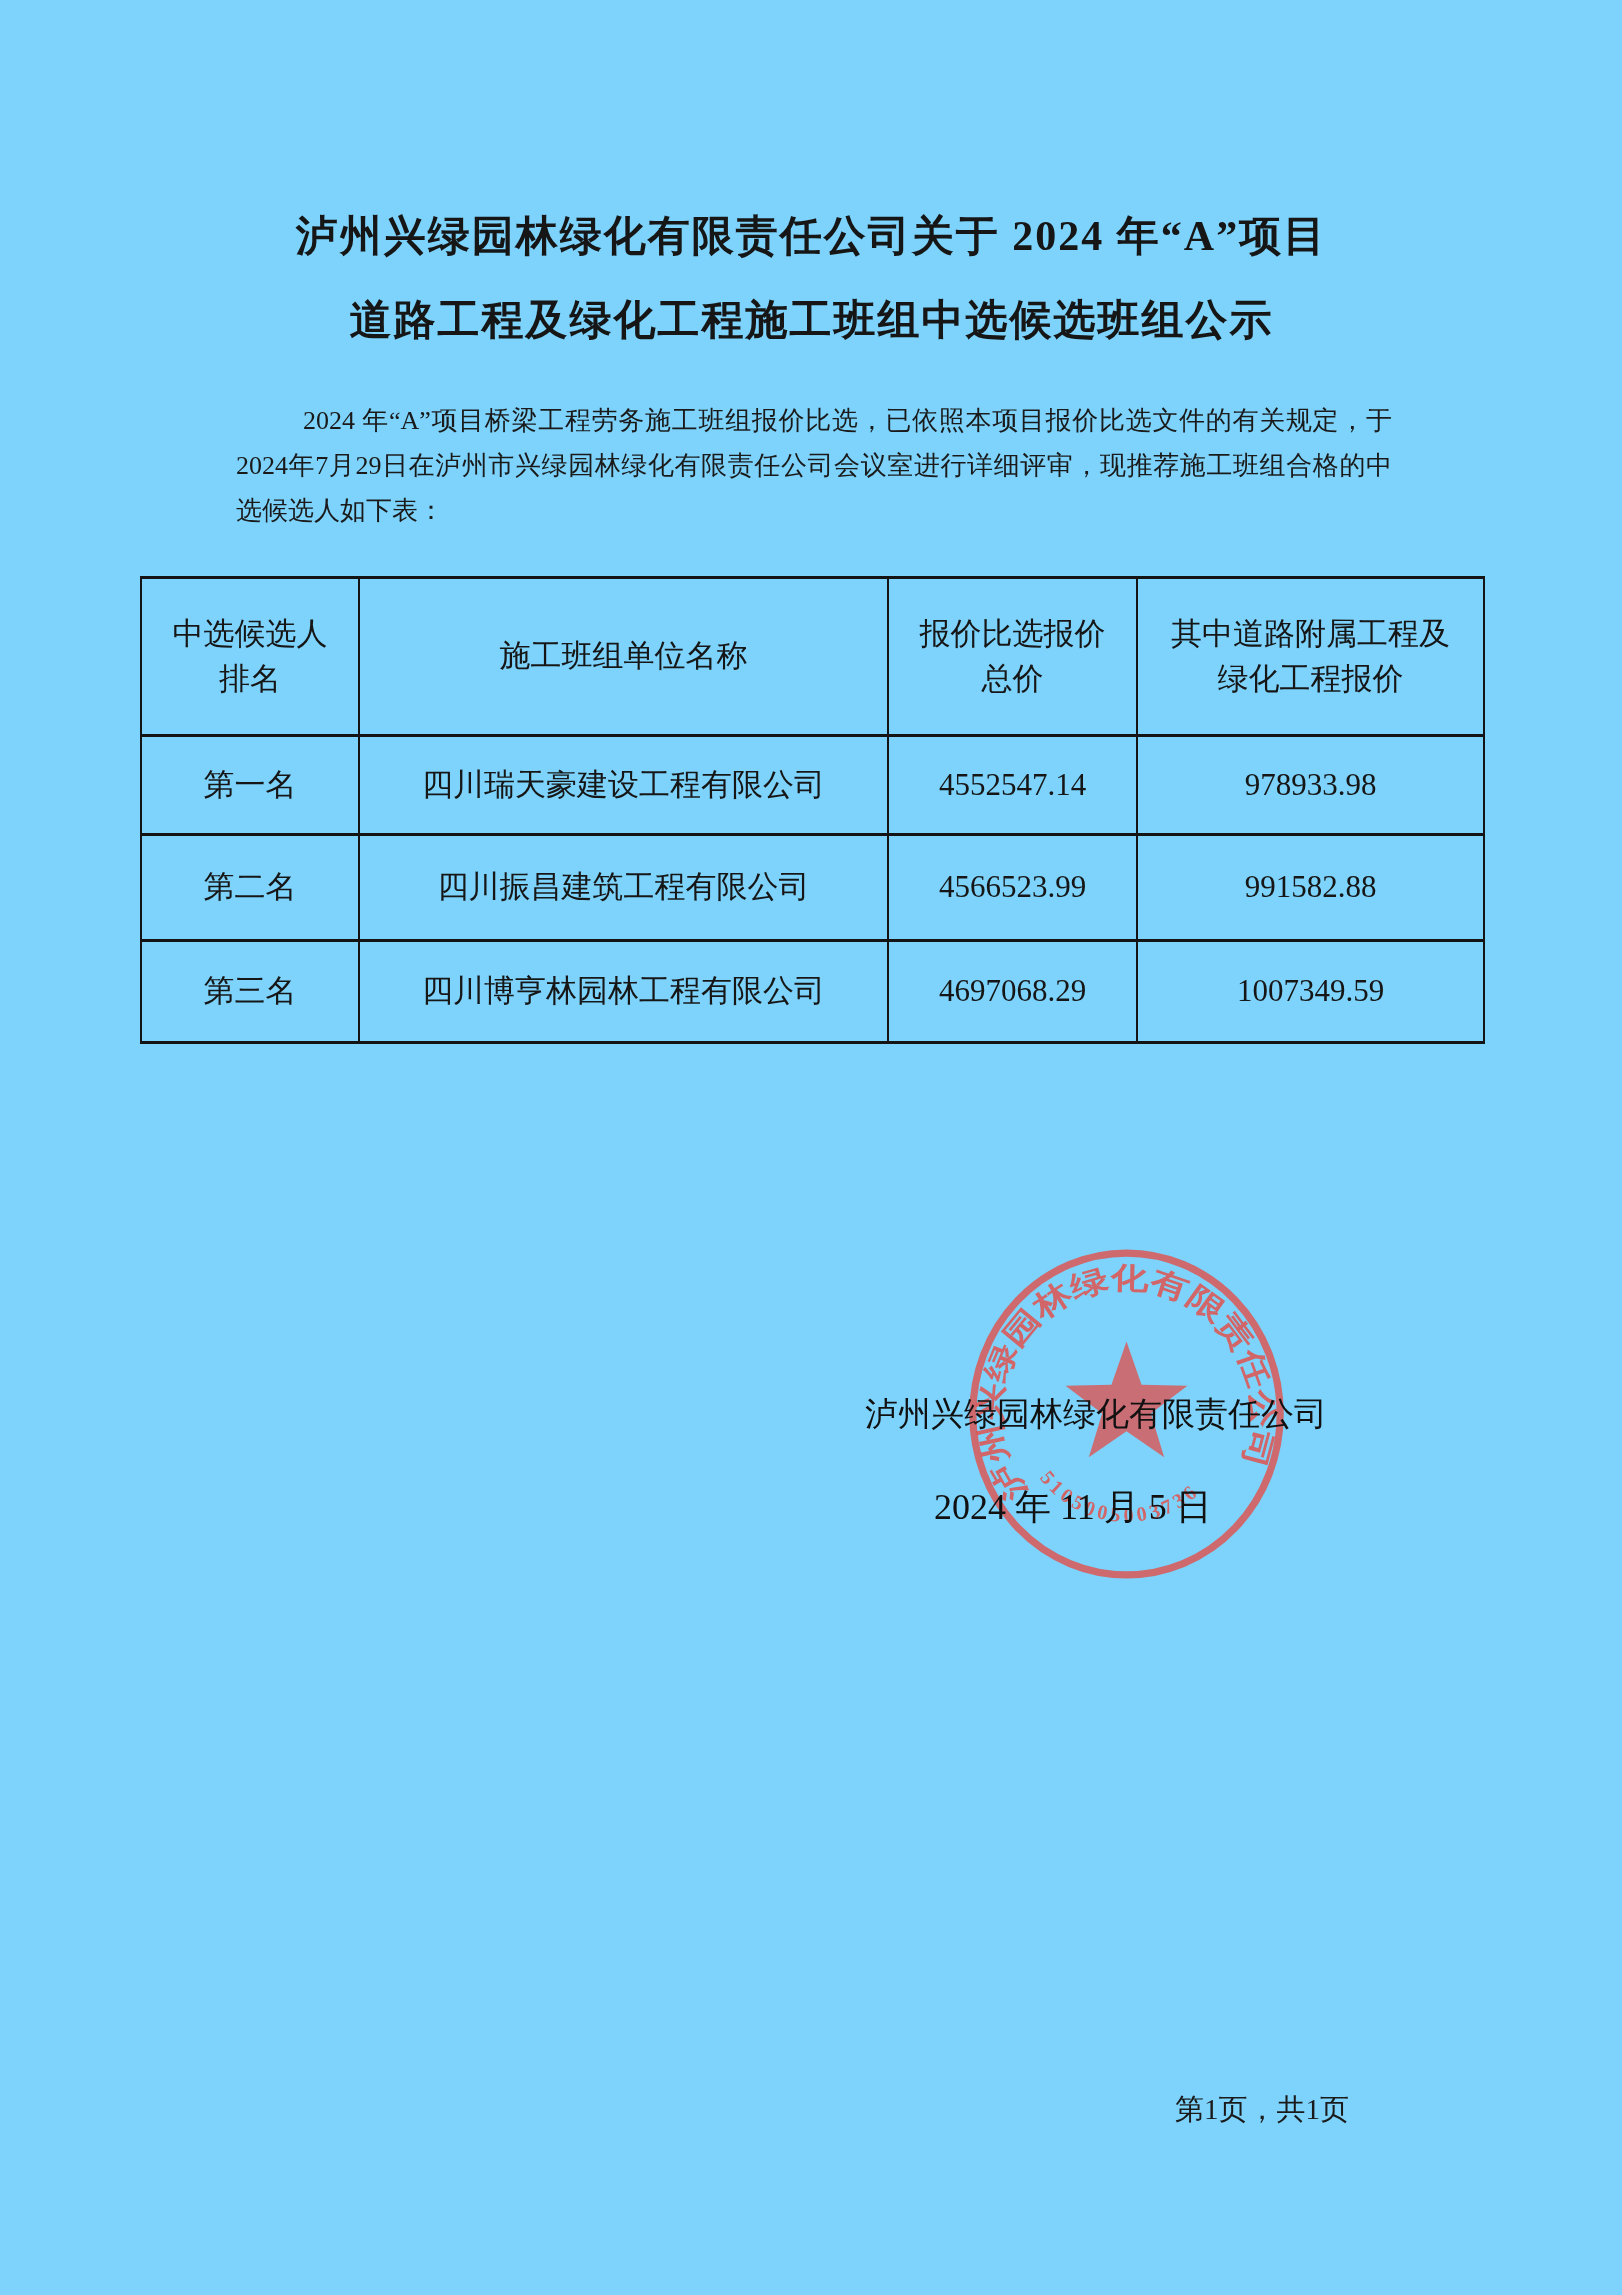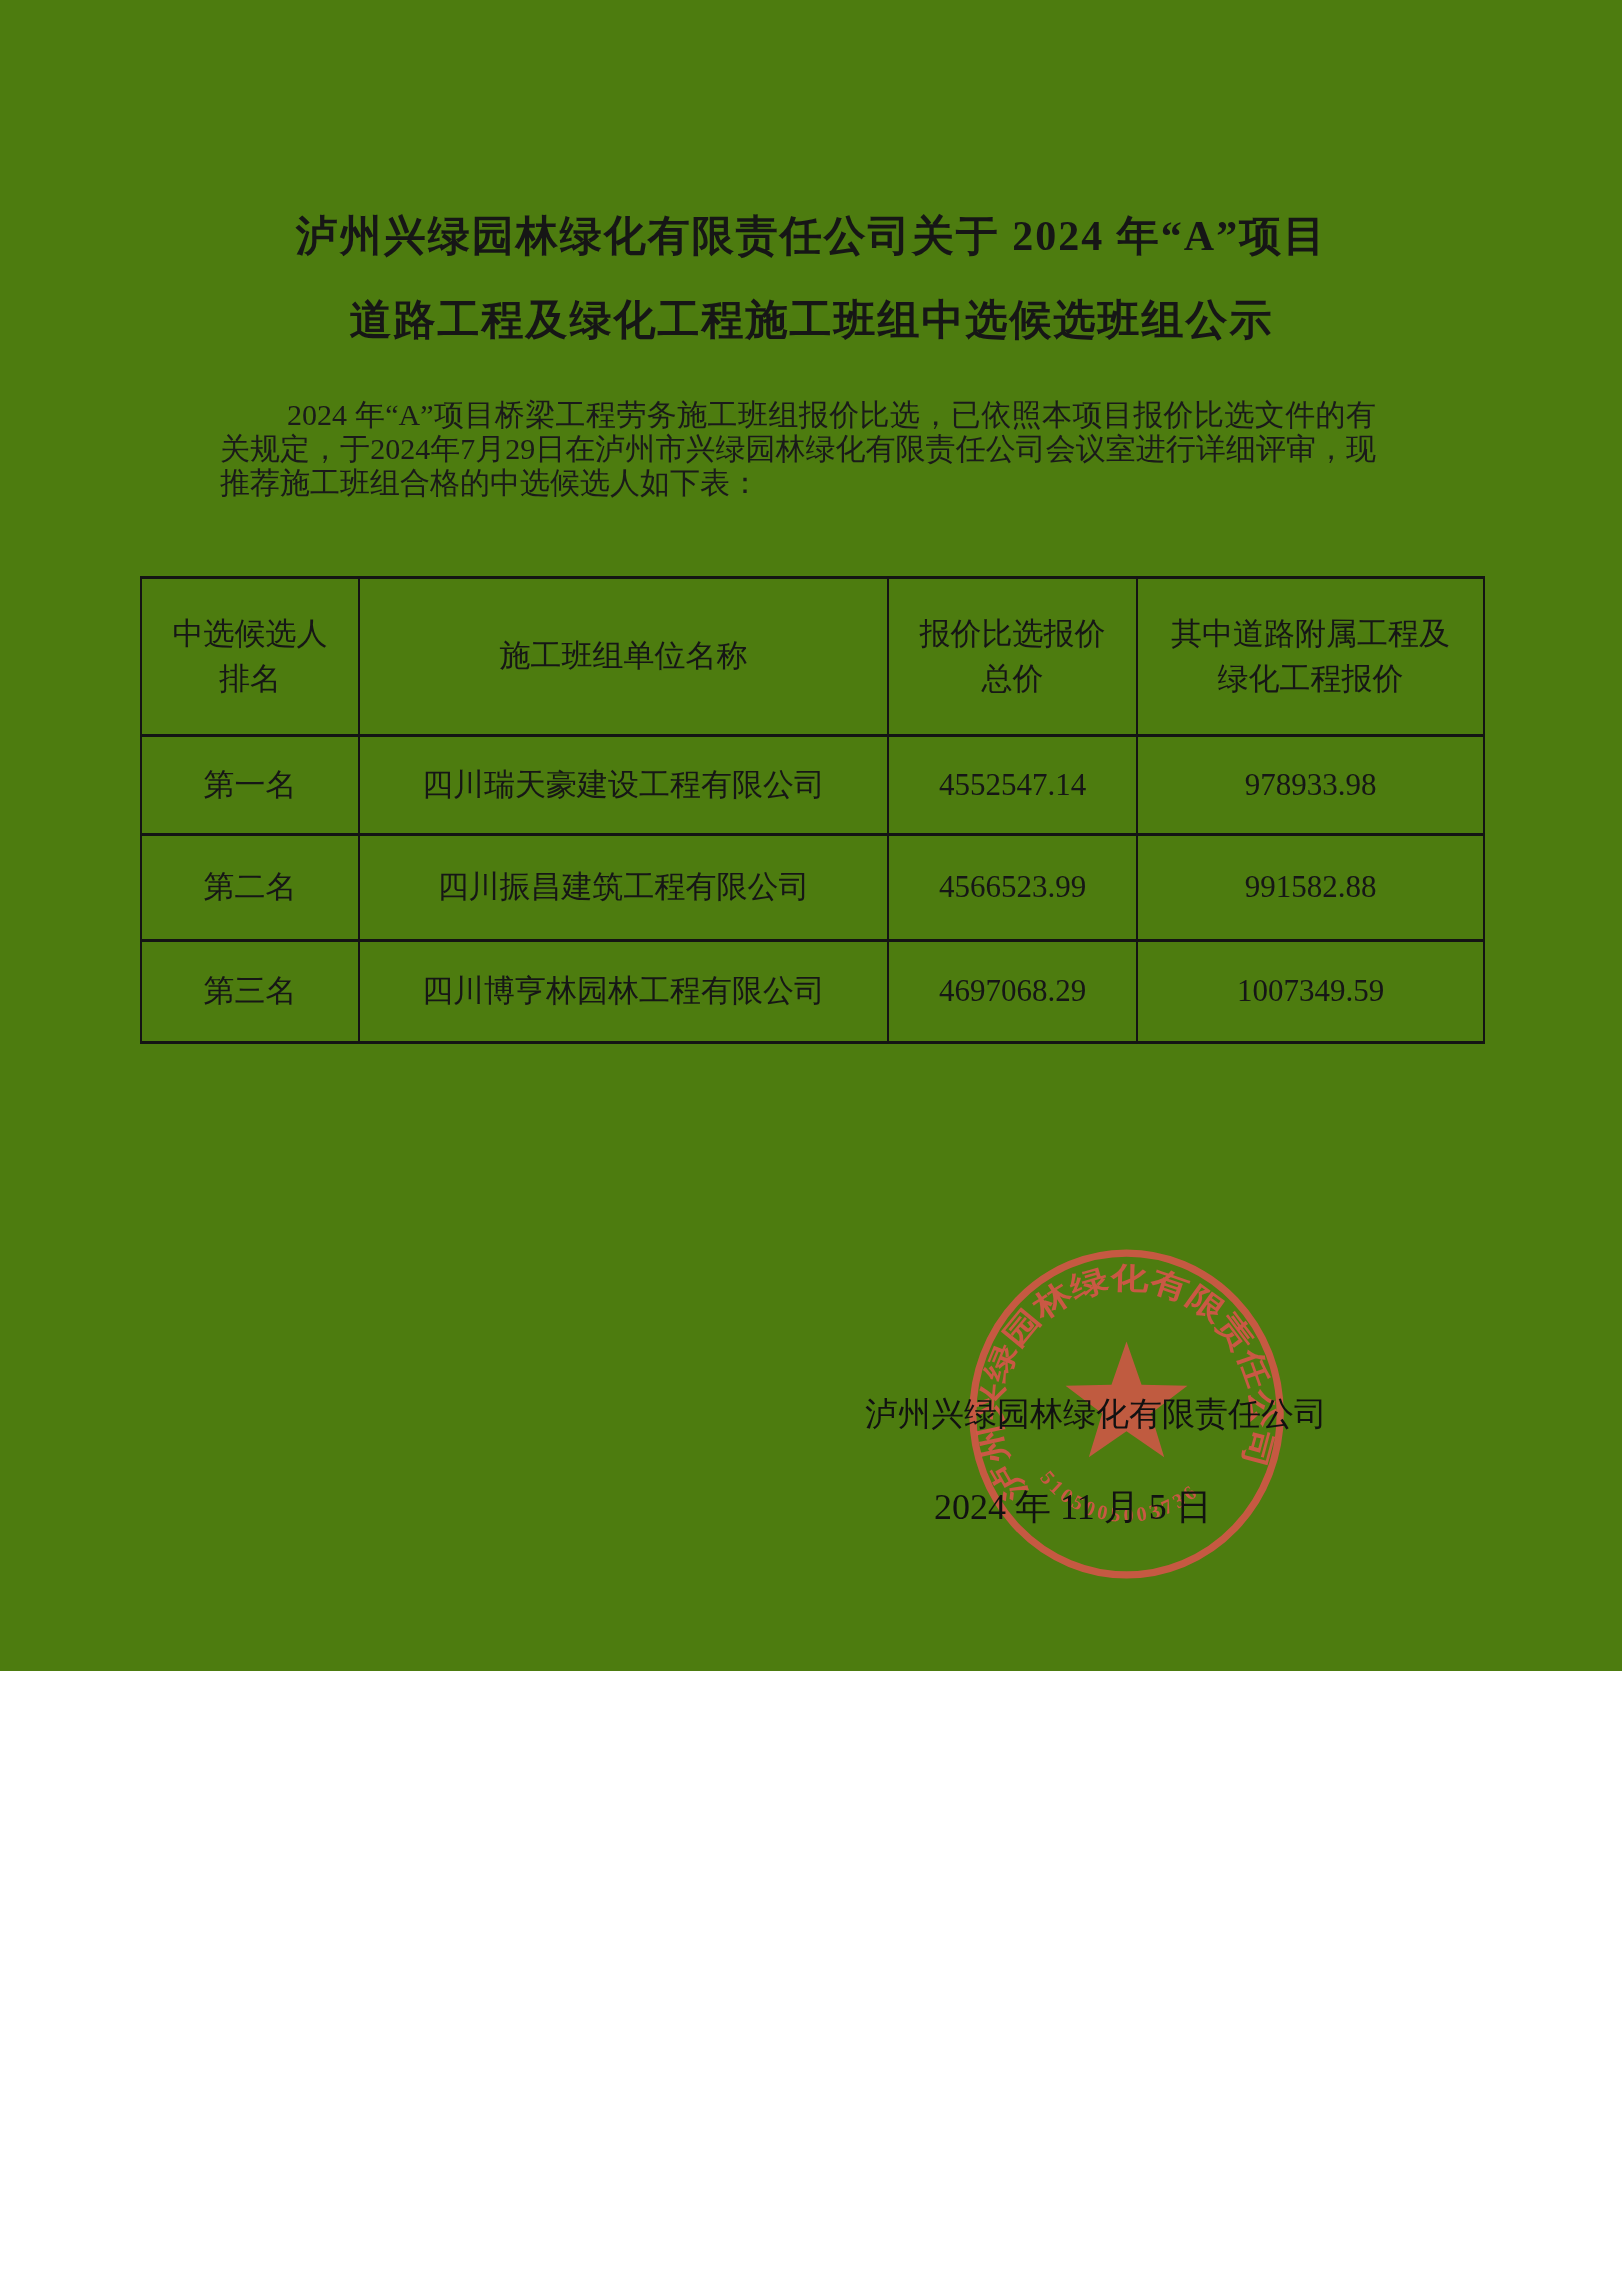--- a/index.html
+++ b/index.html
@@ -1,35 +1,35 @@
 <!DOCTYPE html>
 <html style="font-size:10.5px"><head>
 <meta charset="utf-8">
 <style>
   html,body { margin:0; padding:0; background:#ffffff; }
   .page {
     position:relative;
-    width:1623px; height:1671px;
-    background:#4d7c0f;
+    width:1623px; height:2295px;
+    background:#7dd3fc;
     font-family:"Liberation Serif","DejaVu Serif",serif;
     color:#1c1c1c;
     overflow:hidden;
   }
   .title-line {
     position:absolute; left:0; width:1623px;
     text-align:center;
     font-size:42px; font-weight:700; letter-spacing:2px;
     color:#161616;
   }
   .title-line.l1 { top:208px; }
   .title-line.l2 { top:292px; }
   .para {
-    position:absolute; left:220px; width:1156px;
+    position:absolute; left:236px; width:1156px;
     margin:0;
-    font-size:30px; line-height:34px;
+    font-size:26px; line-height:45px;
     text-align:justify;
     text-indent:67px;
     color:#1a1a1a;
   }
   .para.intro  { top:398px; }
   .para.notice { top:1076px; }
   .bid-table {
     position:absolute; left:140px; top:576px;
     width:1343px;
     border-collapse:collapse;

